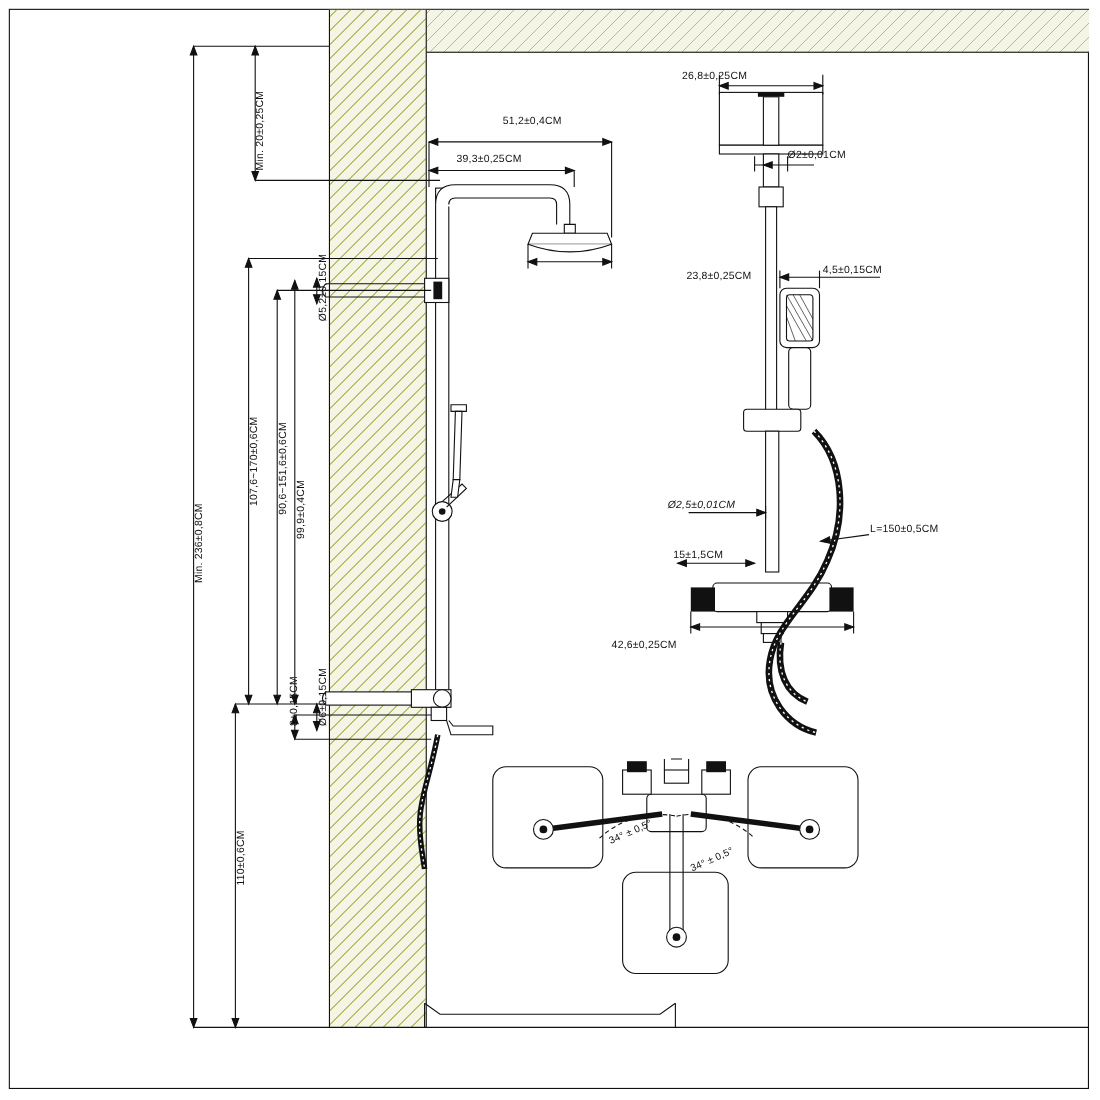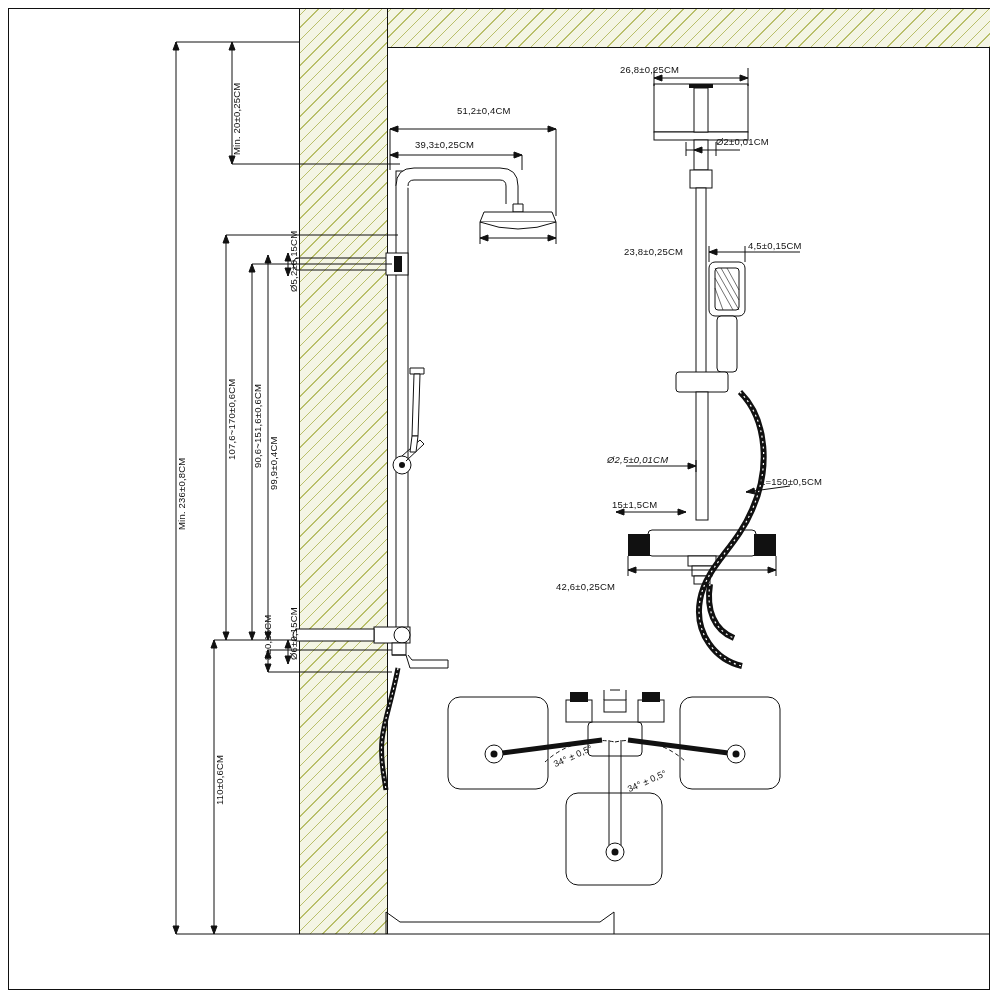--- a/index.html
+++ b/index.html
@@ -219,21 +219,21 @@
       <polygon points="776,570 768,567 768,573"></polygon>
       <line x1="628" y1="556" x2="628" y2="576"></line>
       <line x1="776" y1="556" x2="776" y2="576"></line>
     </g>
   </svg>
 
   <div class="lbl" style="left:620px;top:64px;">26,8±0,25CM</div>
   <div class="lbl" style="left:716px;top:136px;">Ø2±0,01CM</div>
   <div class="lbl" style="left:748px;top:240px;">4,5±0,15CM</div>
   <div class="lbl" style="left:607px;top:454px;font-style:italic;">Ø2,5±0,01CM</div>
-  <div class="lbl" style="left:732px;top:476px;padding-left:28px;">L=150±0,5CM</div>
+  <div class="lbl" style="left:763px;top:476px;padding-left:28px;">L=150±0,5CM</div>
   <div class="lbl" style="left:612px;top:499px;">15±1,5CM</div>
   <div class="lbl" style="left:556px;top:581px;">42,6±0,25CM</div>
 
   <svg width="1000" height="1000">
     <g stroke="#111" fill="none" stroke-width="1">
 
       <rect x="448" y="697" width="100" height="92" rx="12" fill="#fff"></rect>
       <rect x="680" y="697" width="100" height="92" rx="12" fill="#fff"></rect>
       <rect x="566" y="793" width="96" height="92" rx="12" fill="#fff"></rect>
 

